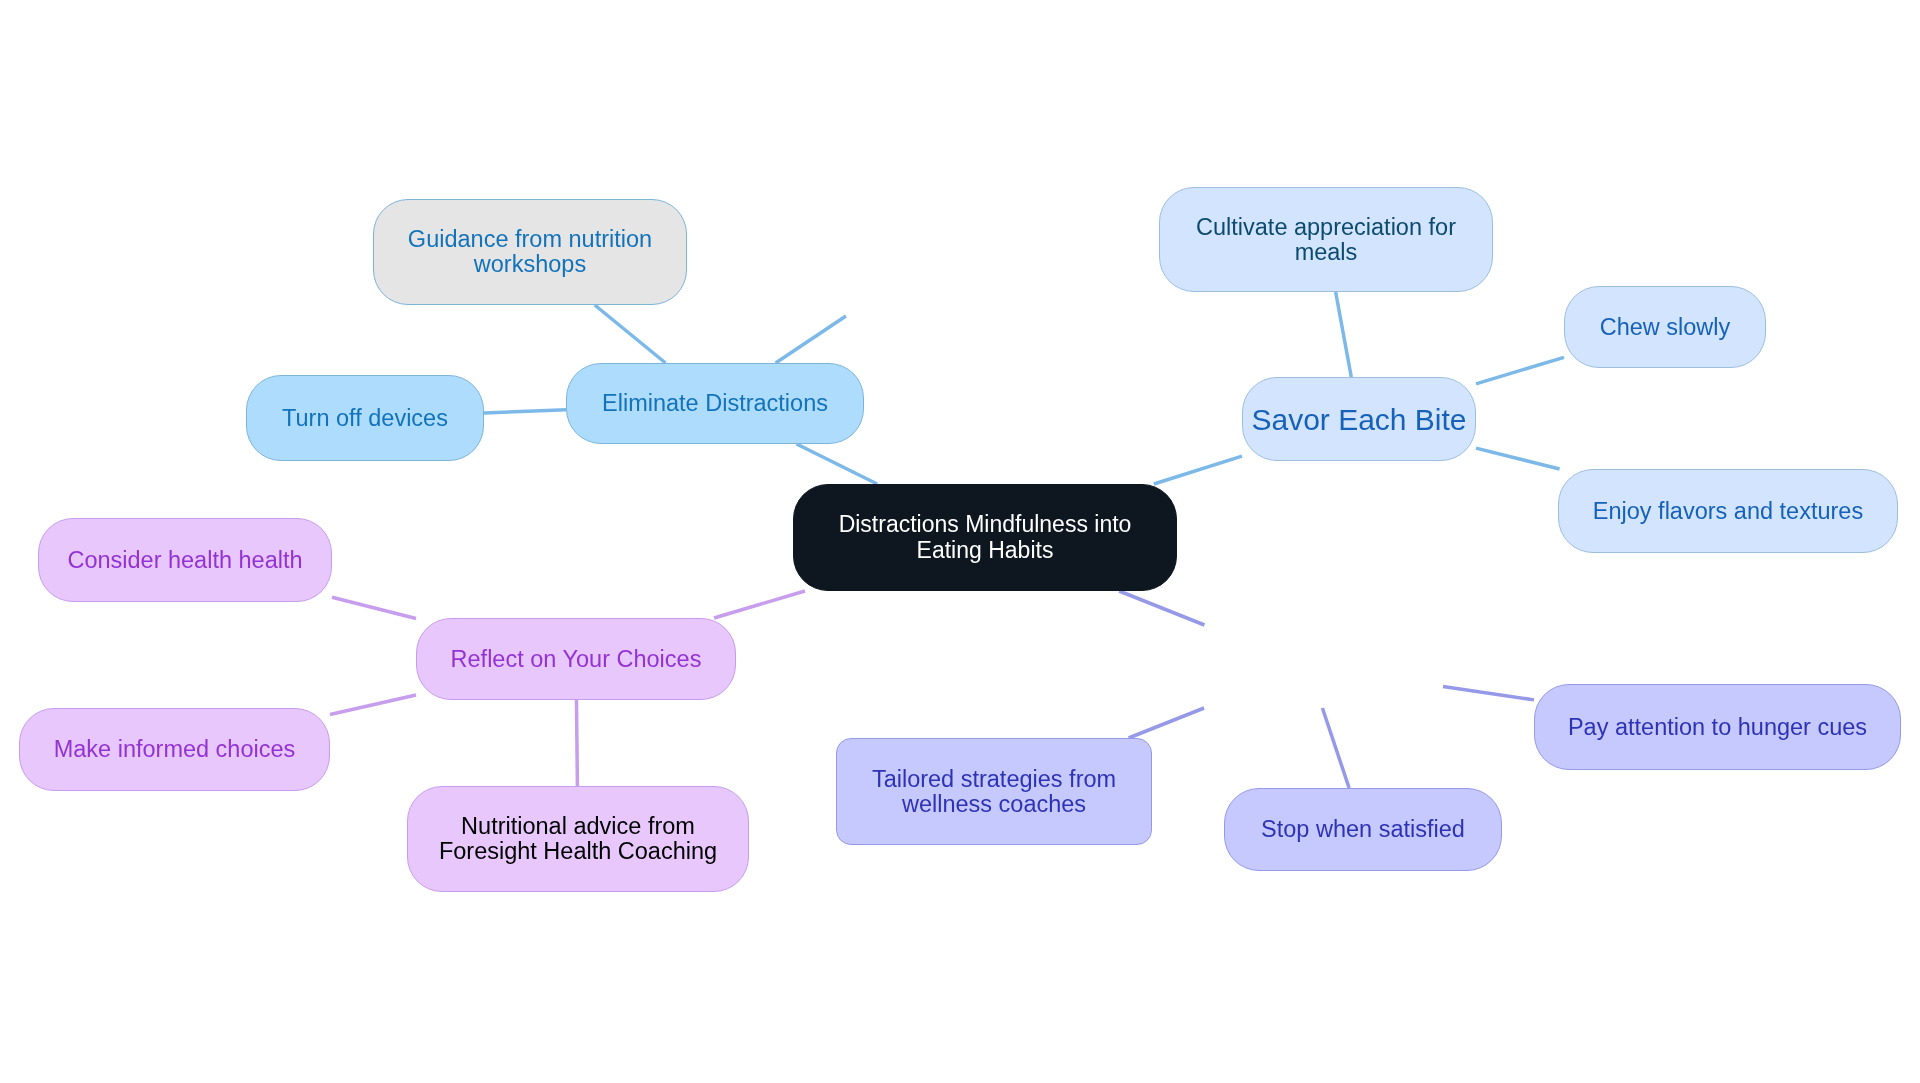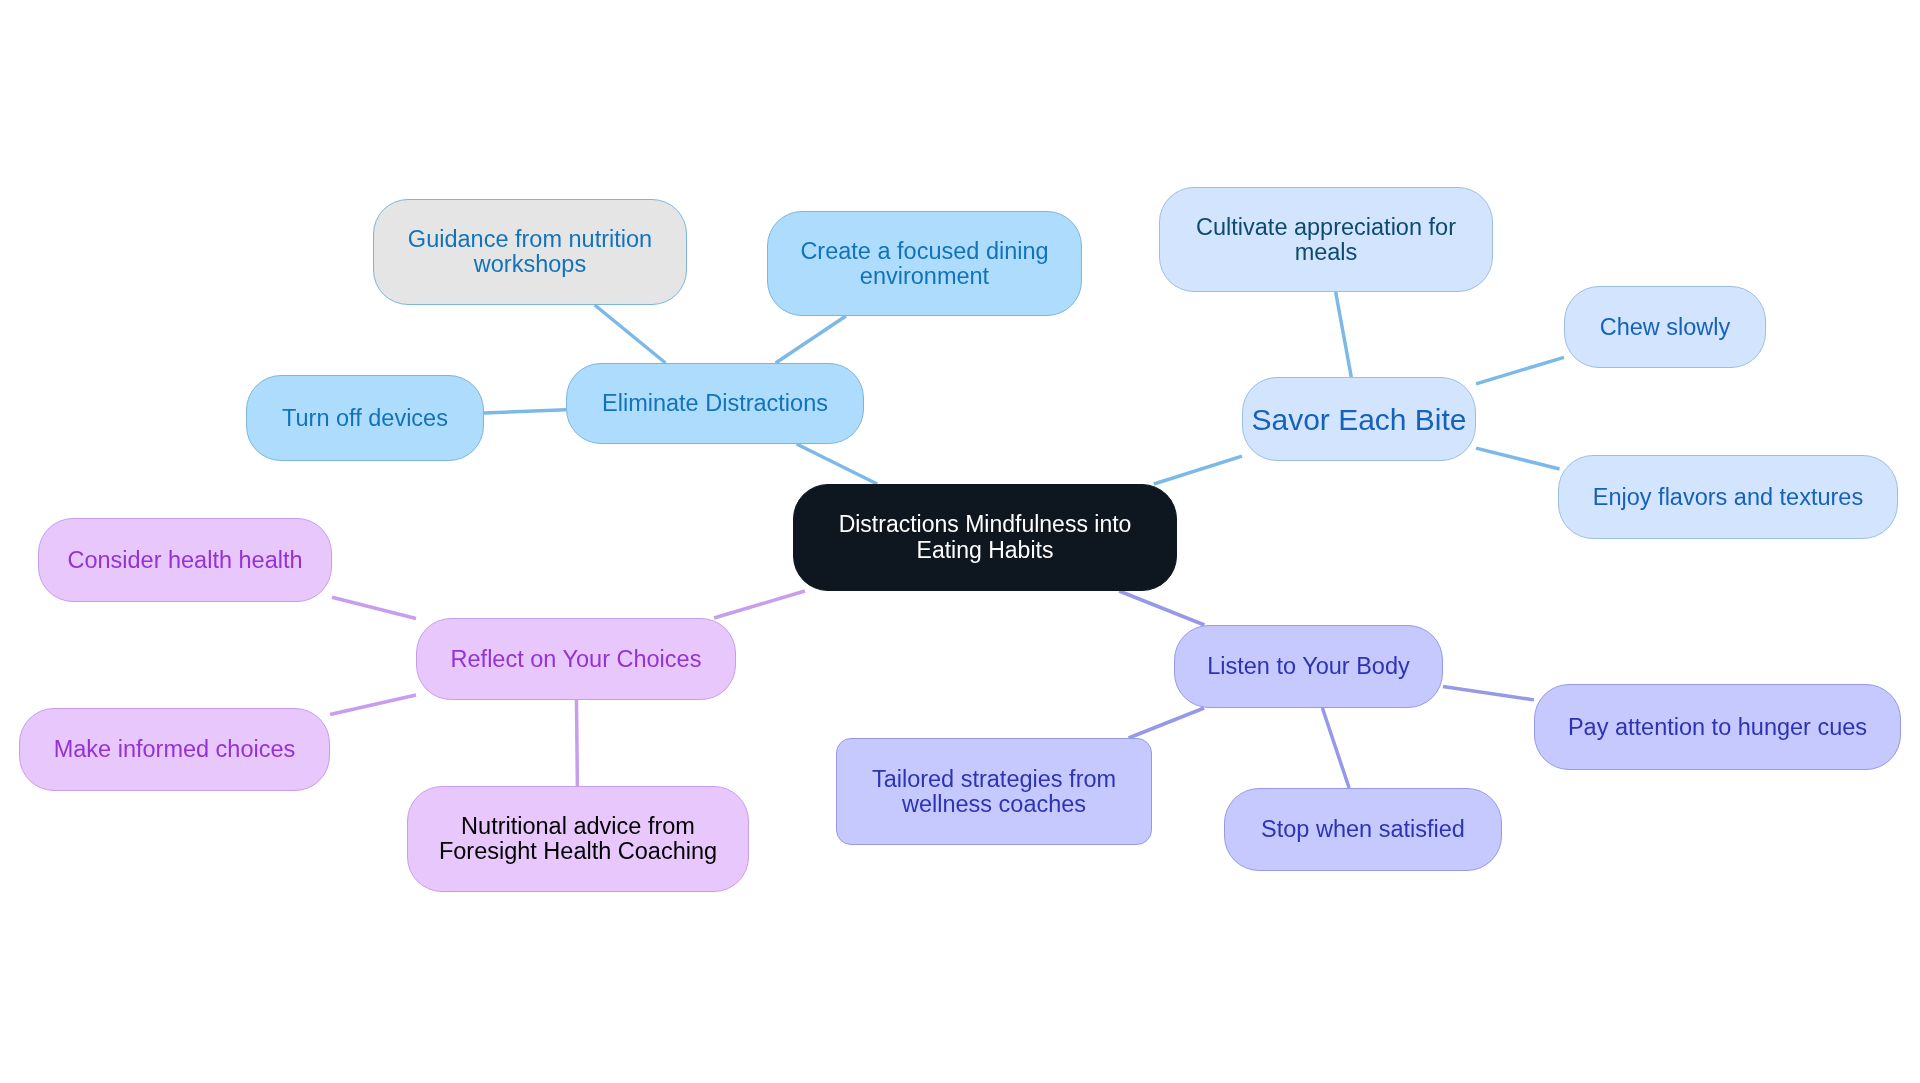--- a/index.html
+++ b/index.html
@@ -38,42 +38,35 @@
       <span class="lbl">Distractions Mindfulness into
 Eating Habits</span>
     </div>
     <div class="node" style="left: 566px; top: 363px; width: 298px; height: 81px; background: rgb(173, 220, 253); border-color: rgb(124, 181, 218); border-radius: 35px; color: rgb(18, 115, 187); font-size: 23.5px; line-height: 25px;">
       <span class="lbl">Eliminate Distractions</span>
     </div>
     <div class="node" style="left: 373px; top: 199px; width: 314px; height: 106px; background: #e5e5e5; border-color: rgb(124, 181, 218); border-radius: 35px; color: rgb(18, 115, 187); font-size: 23.5px; line-height: 25px;">
       <span class="lbl">Guidance from nutrition
 workshops</span>
     </div>
-    <div class="node" style="left: 767px; top: 211px; width: 315px; height: 105px; background: rgb(173, 220, 253); border-color: rgb(124, 181, 218); border-radius: 35px; color: rgb(18, 115, 187); font-size: 23.5px; line-height: 25px;">
-      <span class="lbl">Create a focused dining
-environment</span>
-    </div>
     <div class="node" style="left: 246px; top: 375px; width: 238px; height: 86px; background: rgb(173, 220, 253); border-color: rgb(124, 181, 218); border-radius: 35px; color: rgb(18, 115, 187); font-size: 23.5px; line-height: 25px;">
       <span class="lbl">Turn off devices</span>
     </div>
     <div class="node" style="left: 1242px; top: 377px; width: 234px; height: 84px; background: rgb(210, 228, 254); border-color: rgb(156, 191, 224); border-radius: 35px; color: rgb(22, 98, 187); font-size: 30px; line-height: 25px;">
       <span class="lbl">Savor Each Bite</span>
     </div>
     <div class="node" style="left: 1159px; top: 187px; width: 334px; height: 105px; background: rgb(210, 228, 254); border-color: rgb(156, 191, 224); border-radius: 35px; color: #0c4a6e; font-size: 23.5px; line-height: 25px; align-items: center;">
       <span class="lbl">Cultivate appreciation for
 meals</span>
     </div>
     <div class="node" style="left: 1564px; top: 286px; width: 202px; height: 82px; background: rgb(210, 228, 254); border-color: rgb(156, 191, 224); border-radius: 35px; color: rgb(22, 98, 187); font-size: 23.5px; line-height: 25px;">
       <span class="lbl">Chew slowly</span>
     </div>
-    <div class="node" style="left: 1558px; top: 455px; width: 340px; height: 84px; background: rgb(210, 228, 254); border-color: rgb(156, 191, 224); border-radius: 35px; color: rgb(22, 98, 187); font-size: 23.5px; line-height: 25px;">
+    <div class="node" style="left: 1558px; top: 469px; width: 340px; height: 84px; background: rgb(210, 228, 254); border-color: rgb(156, 191, 224); border-radius: 35px; color: rgb(22, 98, 187); font-size: 23.5px; line-height: 25px;">
       <span class="lbl">Enjoy flavors and textures</span>
-    </div>
-    <div class="node" style="left: 1174px; top: 625px; width: 269px; height: 83px; background: rgb(198, 201, 254); border-color: rgb(149, 153, 232); border-radius: 35px; color: rgb(46, 51, 181); font-size: 23.5px; line-height: 25px;">
-      <span class="lbl">Listen to Your Body</span>
     </div>
     <div class="node" style="left: 1534px; top: 684px; width: 367px; height: 86px; background: rgb(198, 201, 254); border-color: rgb(149, 153, 232); border-radius: 35px; color: rgb(46, 51, 181); font-size: 23.5px; line-height: 25px;">
       <span class="lbl">Pay attention to hunger cues</span>
     </div>
     <div class="node" style="left: 1224px; top: 788px; width: 278px; height: 83px; background: rgb(198, 201, 254); border-color: rgb(149, 153, 232); border-radius: 35px; color: rgb(46, 51, 181); font-size: 23.5px; line-height: 25px;">
       <span class="lbl">Stop when satisfied</span>
     </div>
     <div class="node" style="left: 836px; top: 738px; width: 316px; height: 107px; background: rgb(198, 201, 254); border-color: rgb(149, 153, 232); border-radius: 15px; color: rgb(46, 51, 181); font-size: 23.5px; line-height: 25px;">
       <span class="lbl">Tailored strategies from
 wellness coaches</span>

